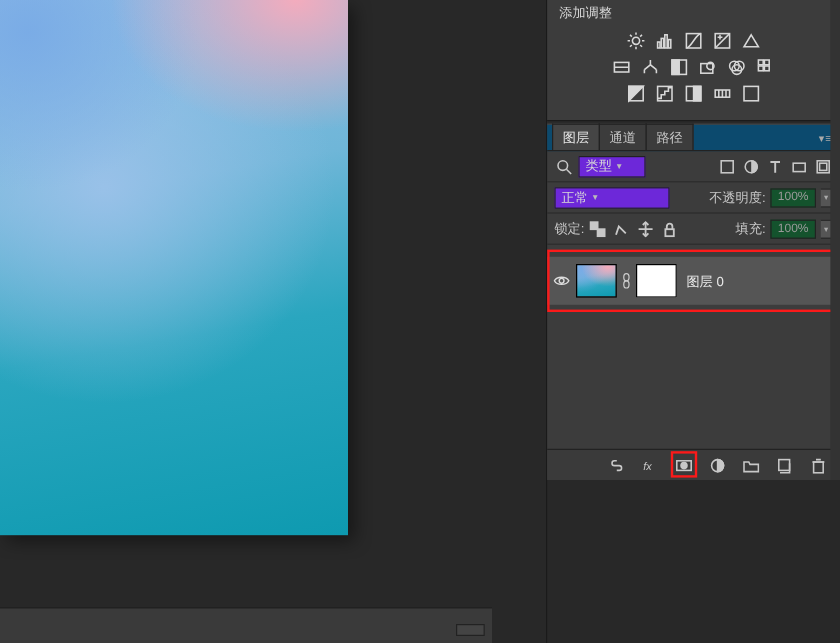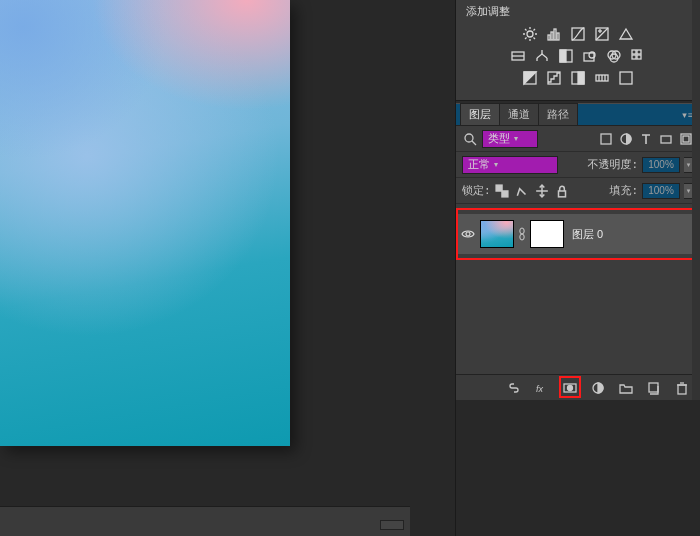--- a/index.html
+++ b/index.html
@@ -57,30 +57,30 @@
 .tabs { height: 22px; background: #0c4a6e; display:flex; align-items:flex-end; padding-left:4px; position:relative; border-bottom:1px solid #222; }
 .tab { padding: 3px 8px; font-size:11px; color:#c6c6c6; background:#3c3c3c; border:1px solid #222; border-bottom:none; margin-right:-1px; }
 .tab.active { background:#454545; color:#e6e6e6; }
 .tabs-menu { position:absolute; right:6px; top:6px; color:#aaa; font-size:9px; letter-spacing:1px; }
 
 .filter-row, .blend-row, .lock-row {
   height: 26px; display:flex; align-items:center; padding: 0 6px; gap:4px;
   border-bottom: 1px solid #2c2c2c;
 }
 .selectish {
-  height: 18px; background:#a21caf; border:1px solid #222; color:#d8d8d8;
+  height: 18px; background:#6d28d9; border:1px solid #222; color:#d8d8d8;
   display:flex; align-items:center; padding: 0 5px; font-size:11px; gap:4px;
 }
 .selectish .caret { font-size:8px; color:#bbb; }
 .mini-icon { width:16px; height:16px; display:flex; align-items:center; justify-content:center; color:#c8c8c8; }
 .mini-icon svg { width:14px; height:14px; stroke:#c8c8c8; fill:none; stroke-width:1.3; }
 .spacer { flex: 1; }
-.value-box { width:38px; height:16px; background:#0c4a6e; border:1px solid #222; color:#9a9a9a; font-size:10px; display:flex; align-items:center; justify-content:center; }
+.value-box { width:38px; height:16px; background:#14532d; border:1px solid #222; color:#9a9a9a; font-size:10px; display:flex; align-items:center; justify-content:center; }
 .tri { width:10px; height:16px; background:#555; border:1px solid #222; border-left:none; color:#aaa; display:flex; align-items:center; justify-content:center; font-size:7px; }
-.lbl { color:#c8c8c8; font-size:11px;font-family:Liberation Mono, monospace; }
+.lbl { color:#c8c8c8; font-size:11px; }
 .lock-icons { display:flex; gap:6px; }
 .lock-icons .mini-icon { width:14px; height:14px; }
 
 .layer-list { position:relative; height: 326px; }
 .layer-row {
   position:absolute; left:0; right:0; top:10px; height:40px;
   background:#555; display:flex; align-items:center;
 }
 .vis { width:24px; display:flex; align-items:center; justify-content:center; }
 .vis svg { width:14px; height:10px; stroke:#ddd; fill:none; stroke-width:1.2; }

